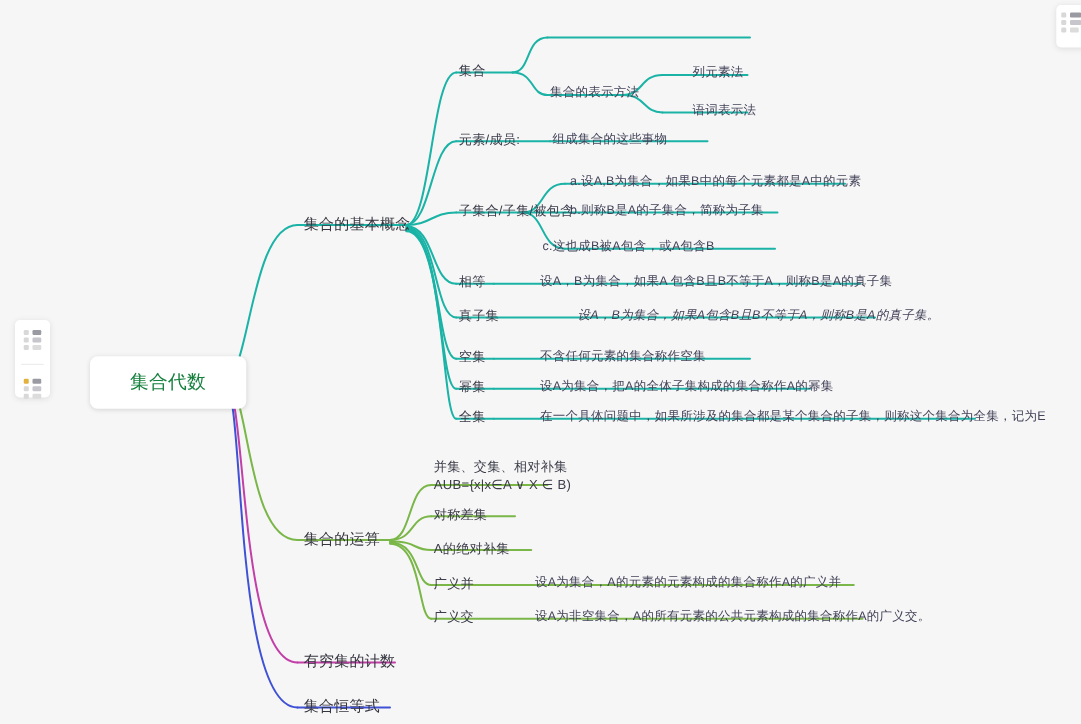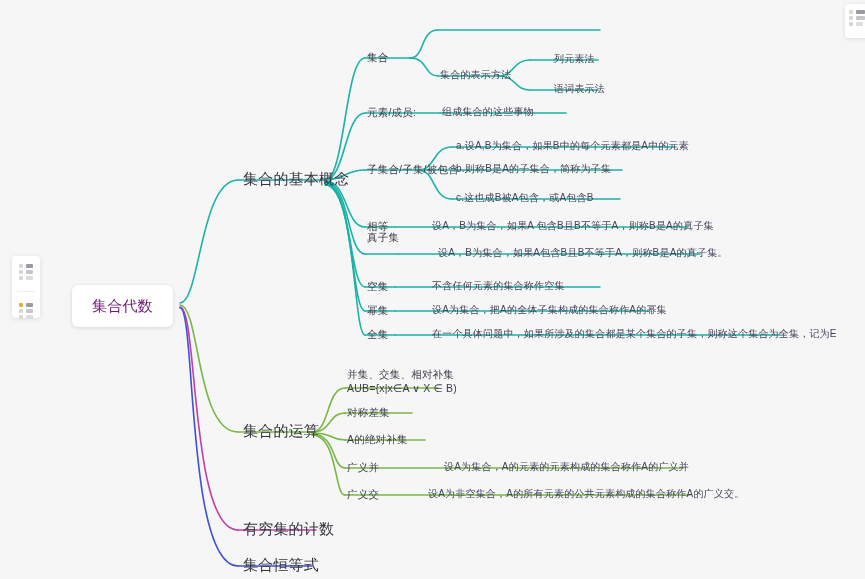--- a/index.html
+++ b/index.html
@@ -25,26 +25,26 @@
     font-size: 11px;
     line-height: 14px;
     color: #3b3b4f;
     white-space: pre;
     letter-spacing: 0.2px;
   }
   .node.root {
     background: #ffffff;
     border-radius: 6px;
     box-shadow: 0 1px 4px rgba(0,0,0,0.13);
-    padding: 11px 20px;
+    padding: 11px 32px;
     font-size: 15px;
     line-height: 20px;
-    color: #701a75;
-  }
-  .node.lvl1 { font-size: 15px; color: #35353f; }
+    color: #15803d;
+  }
+  .node.lvl1 { font-size: 12px; color: #35353f; }
   .node.lvl2 { font-size: 10.5px; color: #3c3c4a; }
   .node.lvl3 { font-size: 10px; color: #43435a; }
 
   
   .side-panel {
     position: absolute;
     background: #ffffff;
     border-radius: 4px;
     box-shadow: 0 1px 5px rgba(0,0,0,0.10);
   }
@@ -154,45 +154,45 @@
   <div class="node lvl3" style="left:440px; top:68px;">集合的表示方法</div>
   <div class="node lvl3" style="left:554px; top:52px;">列元素法</div>
   <div class="node lvl3" style="left:554px; top:82px;">语词表示法</div>
 
   <div class="node lvl2" style="left:367px; top:105px;">元素/成员:</div>
   <div class="node lvl3" style="left:442px; top:105px;">组成集合的这些事物</div>
 
   <div class="node lvl2" style="left:367px; top:162px;text-align:center;">子集合/子集/被包含</div>
   <div class="node lvl3" style="left:456px; top:162px;">b.则称B是A的子集合，简称为子集</div>
   <div class="node lvl3" style="left:456px; top:139px;">a.设A,B为集合，如果B中的每个元素都是A中的元素</div>
-  <div class="node lvl3" style="left:456px; top:191px;">c.这也成B被A包含，或A包含B</div>
+  <div class="node lvl3" style="left:434px; top:191px;">c.这也成B被A包含，或A包含B</div>
 
   <div class="node lvl2" style="left:367px; top:219px;">相等</div>
   <div class="node lvl3" style="left:432px; top:219px;">设A，B为集合，如果A 包含B且B不等于A，则称B是A的真子集</div>
 
-  <div class="node lvl2" style="left:367px; top:230px;">真子集</div>
-  <div class="node lvl3" style="left:438px; top:246px;">设A，B为集合，如果A包含B且B不等于A，则称B是A的真子集。</div>
+  <div class="node lvl2" style="left:367px; top:246px;">真子集</div>
+  <div class="node lvl3" style="left:462px; top:246px;font-style:italic;">设A，B为集合，如果A包含B且B不等于A，则称B是A的真子集。</div>
 
   <div class="node lvl2" style="left:367px; top:279px;">空集</div>
   <div class="node lvl3" style="left:432px; top:279px;font-family:Liberation Serif, serif;">不含任何元素的集合称作空集</div>
 
   <div class="node lvl2" style="left:367px; top:303px;">幂集</div>
   <div class="node lvl3" style="left:432px; top:303px;text-align:center;">设A为集合，把A的全体子集构成的集合称作A的幂集</div>
 
   <div class="node lvl2" style="left:367px; top:327px;">全集</div>
   <div class="node lvl3" style="left:432px; top:327px;">在一个具体问题中，如果所涉及的集合都是某个集合的子集，则称这个集合为全集，记为E</div>
 
   <div class="node lvl1" style="left:243px; top:424px;">集合的运算</div>
 
   <div class="node lvl2" style="left:347px; top:367px;">并集、交集、相对补集
 AUB={x|x∈A ∨ X ∈ B)</div>
   <div class="node lvl2" style="left:347px; top:405px;">对称差集</div>
   <div class="node lvl2" style="left:347px; top:432px;">A的绝对补集</div>
   <div class="node lvl2" style="left:347px; top:460px;">广义并</div>
-  <div class="node lvl3" style="left:444px; top:460px;">设A为集合，A的元素的元素构成的集合称作A的广义并</div>
+  <div class="node lvl3" style="left:428px; top:460px;">设A为集合，A的元素的元素构成的集合称作A的广义并</div>
   <div class="node lvl2" style="left:347px; top:487px;">广义交</div>
   <div class="node lvl3" style="left:428px; top:487px;">设A为非空集合，A的所有元素的公共元素构成的集合称作A的广义交。</div>
 
   <div class="node lvl1" style="left:243px; top:522px;">有穷集的计数</div>
   <div class="node lvl1" style="left:243px; top:558px;">集合恒等式</div>
 
   <div class="side-panel" style="left:12px; top:256px; width:28px; height:62px;">
     <div class="sp-group">
       <div class="sp-row">
         <span class="sp-dot"></span>

